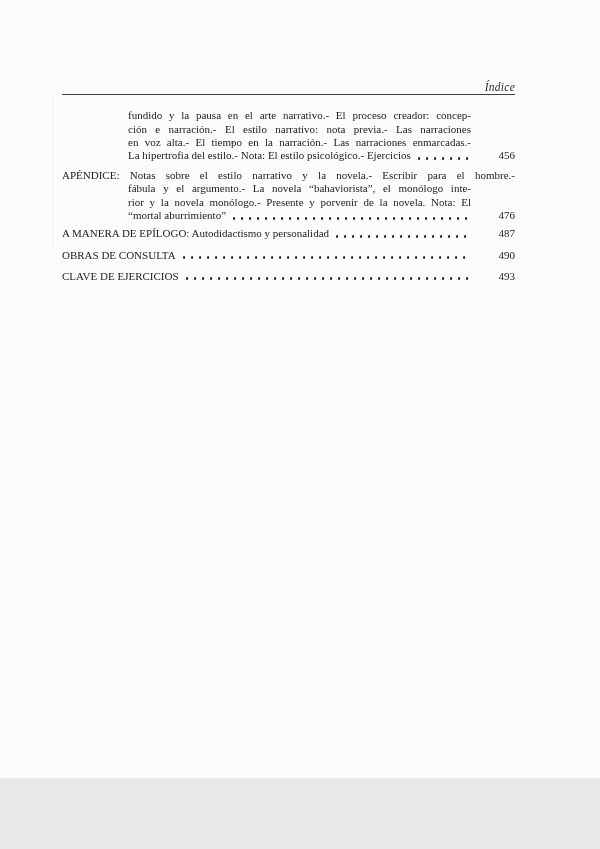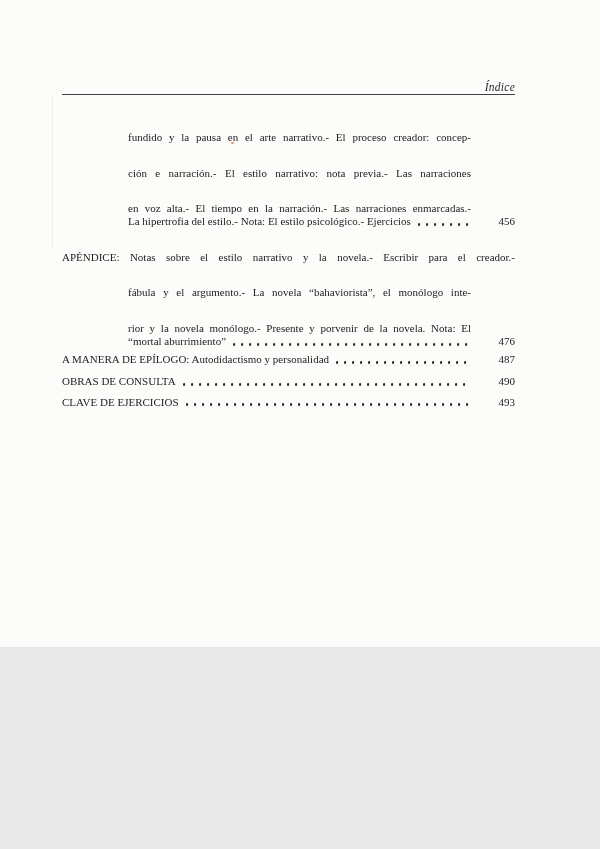--- a/index.html
+++ b/index.html
@@ -1,20 +1,20 @@
 <!DOCTYPE html>
 <html><head>
 <meta charset="utf-8">
 <style>
   html, body { margin: 0; padding: 0; }
   body { background: #e8e8e8; }
   .page {
     position: relative;
     width: 600px;
-    height: 647px;
+    height: 778px;
     margin: 0 auto;
     background: #fcfcfb;
     background-image: repeating-linear-gradient(
       0deg,
       rgba(130,130,130,0.013) 0px, rgba(130,130,130,0.013) 1px,
       rgba(0,0,0,0) 1px, rgba(0,0,0,0) 4px);
     font-family: "Liberation Serif", "DejaVu Serif", serif;
     font-size: 11px;
     line-height: 13.4px;
     color: #222222;
@@ -66,21 +66,20 @@
     left: 62px;
     top: 109.3px;
     width: 453px;
   }
 
   .jline {
     text-align: justify;
     text-align-last: justify;
     height: 13.4px;
     overflow: hidden;
-    margin-top: 22px;
   }
   .indent { margin-left: 66px; }
   .w-indent { width: 343px; }
 
   .lrow {
     display: flex;
     align-items: baseline;
     height: 13.4px;
     overflow: hidden;
   }
@@ -124,21 +123,21 @@
       <div class="jline indent w-indent">ción e narración.- El estilo narrativo: nota previa.- Las narraciones</div>
       <div class="jline indent w-indent">en voz alta.- El tiempo en la narración.- Las narraciones enmarcadas.-</div>
       <div class="lrow indent">
         <span class="t">La hipertrofia del estilo.- Nota: El estilo psicológico.- Ejercicios</span>
         <span class="leader"></span>
         <span class="num">456</span>
       </div>
     </div>
 
     <div class="apendice-block">
-      <div class="jline"><span>APÉNDICE:</span> <span>Notas sobre el estilo narrativo y la novela.- Escribir para el creador.-</span></div>
+      <div class="jline"><span>APÉNDICE:</span> <span>Notas sobre el estilo narrativo y la novela.- Escribir para el hombre.-</span></div>
       <div class="jline indent w-indent">fábula y el argumento.- La novela “bahaviorista”, el monólogo inte-</div>
       <div class="jline indent w-indent">rior y la novela monólogo.- Presente y porvenir de la novela. Nota: El</div>
       <div class="lrow indent">
         <span class="t">“mortal aburrimiento”</span>
         <span class="leader"></span>
         <span class="num">476</span>
       </div>
     </div>
 
     <div class="lrow entry-epilogo">

